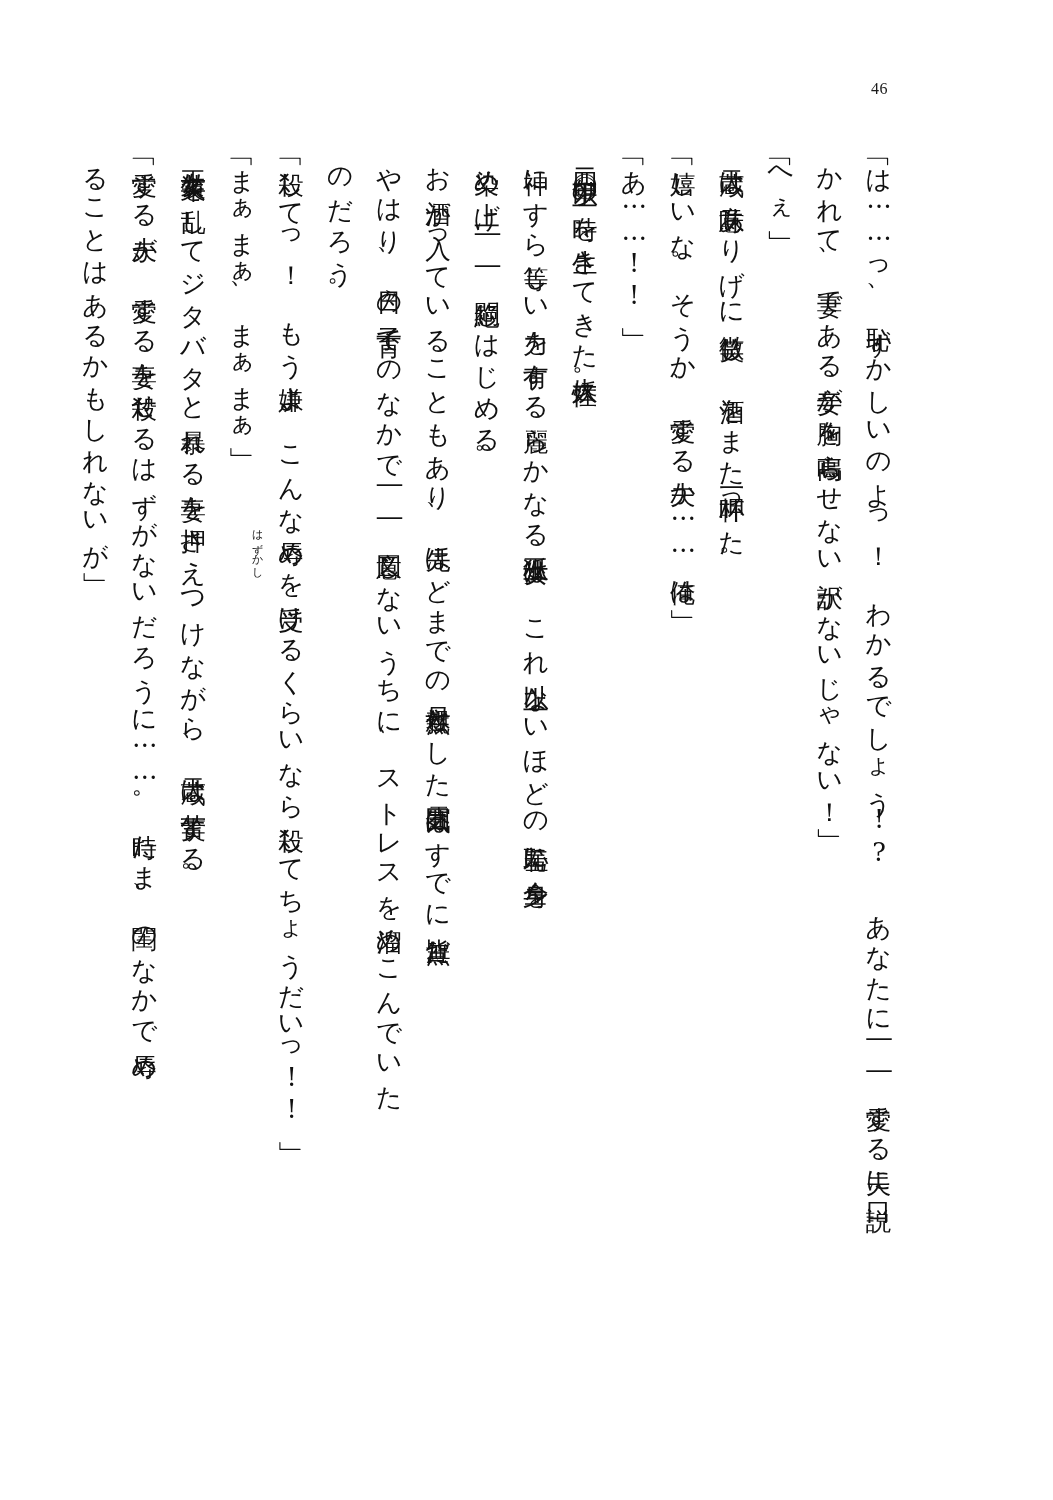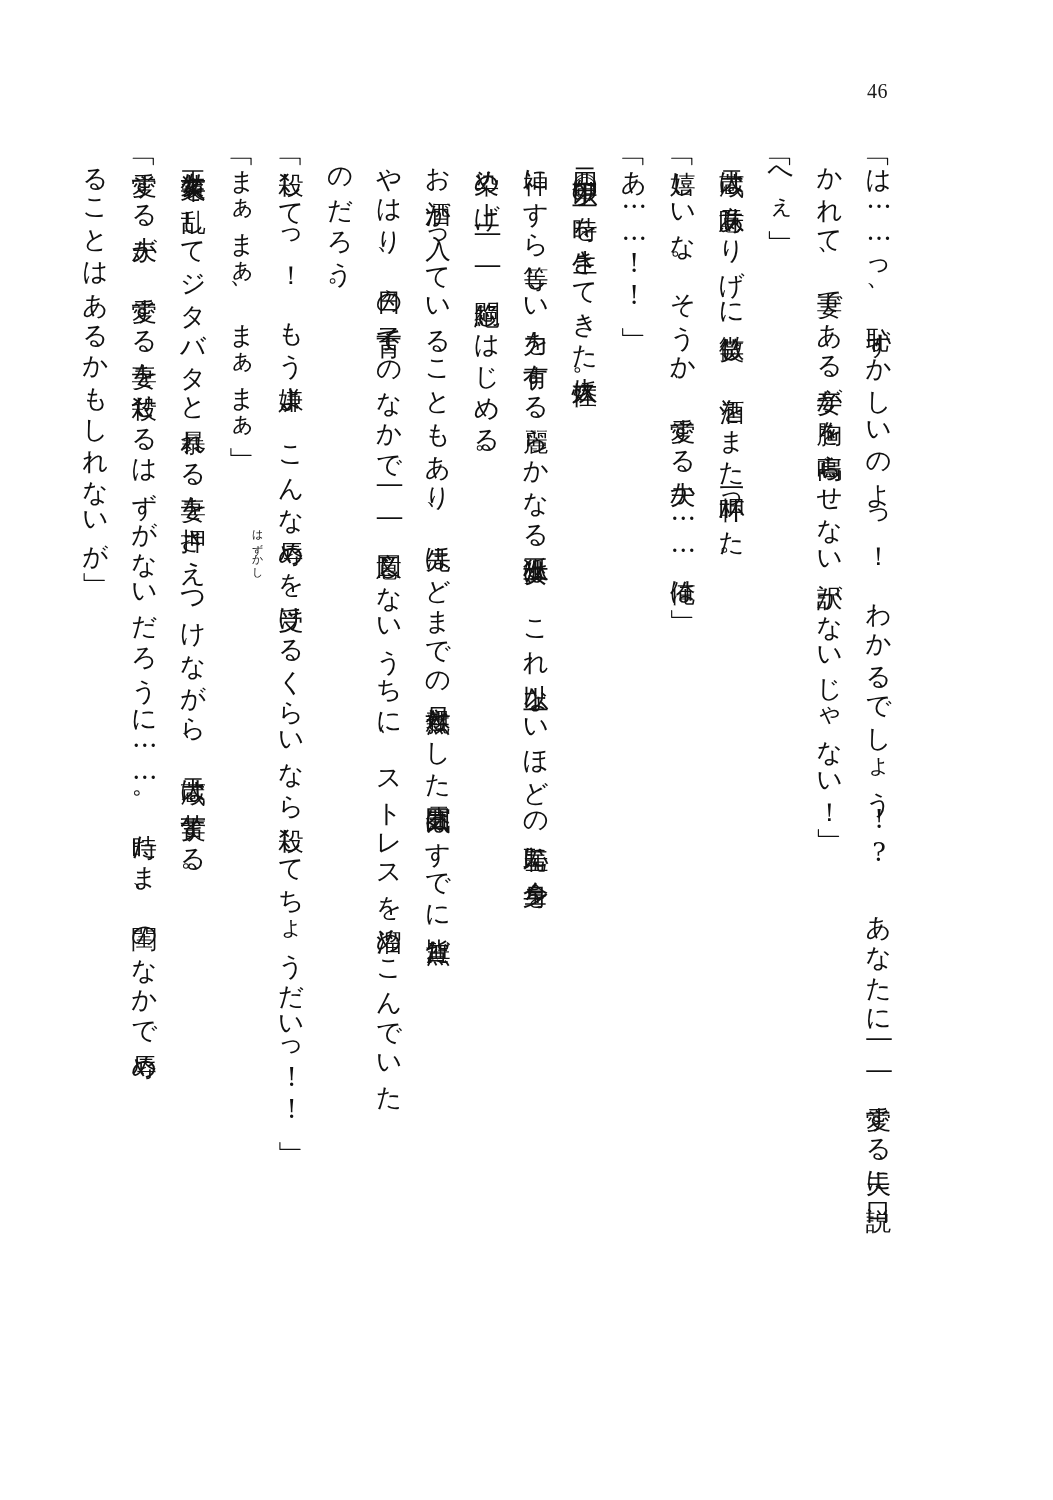--- a/index.html
+++ b/index.html
@@ -15,21 +15,21 @@
     width: 1053px;
     height: 1500px;
     background: #ffffff;
     overflow: hidden;
     box-sizing: border-box;
   }
   .page-number {
     position: absolute;
     top: 80px;
     right: 165px;
-    font-size: 20px;
+    font-size: 16px;
     color: #1a1a1a;
     letter-spacing: 0.5px;
     font-family: "Liberation Serif", "DejaVu Serif", serif;
   }
   .text-body {
     position: absolute;
     top: 150px;
     right: 150px;
     left: 110px;
     bottom: 90px;

